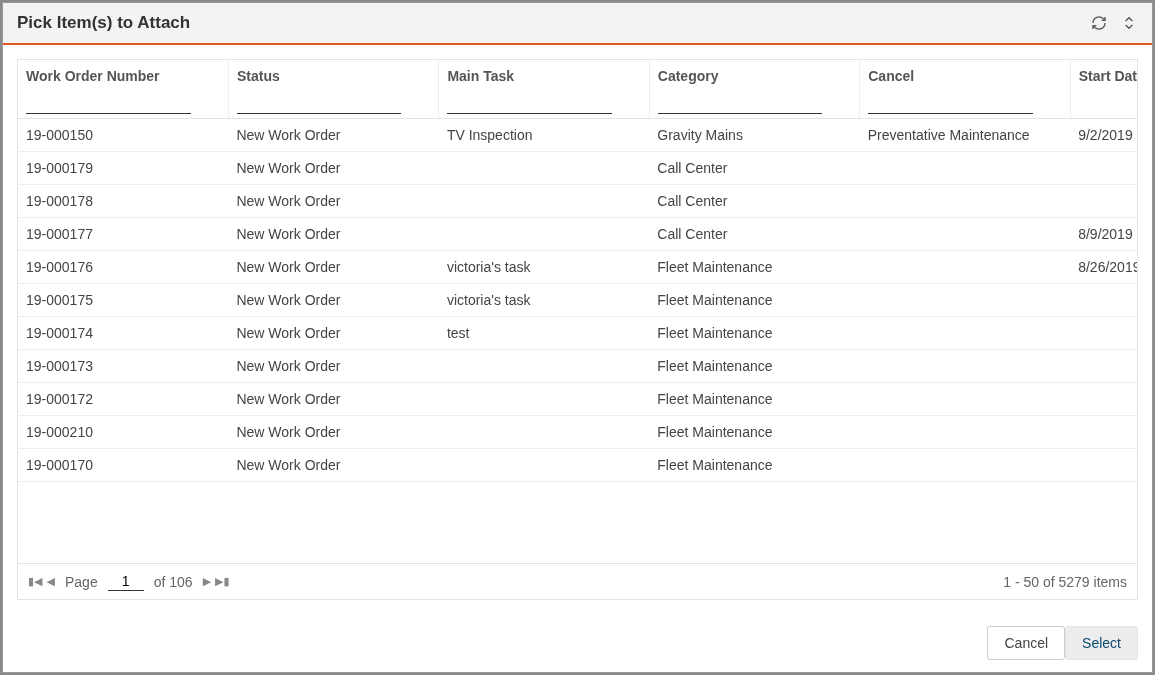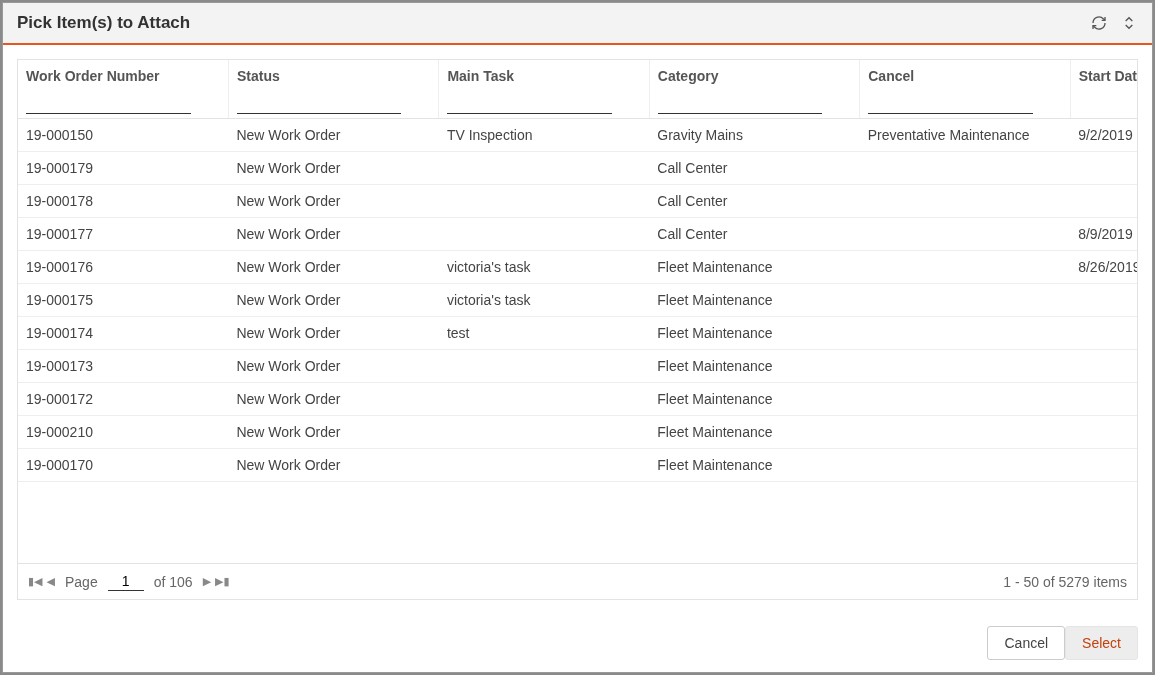--- a/index.html
+++ b/index.html
@@ -139,21 +139,21 @@
     padding: 8px 16px;
     font-size: 14px;
     border: 1px solid #ccc;
     background: #fff;
     border-radius: 3px;
     cursor: pointer;
     color: #444;
   }
   .btn-disabled {
     background: #ededed;
-    color: #c2410c;
+    color: #0c4a6e;
     border: 1px solid #e5e5e5;
     cursor: default;
   }
   th.col-1, td.col-1 { width: 200px; }
   th.col-2, td.col-2 { width: 200px; }
   th.col-3, td.col-3 { width: 200px; margin-left: 28px; }
   th.col-4, td.col-4 { width: 200px; }
   th.col-5, td.col-5 { width: 200px; }
   th.col-6, td.col-6 { width: 140px; }
 </style>

